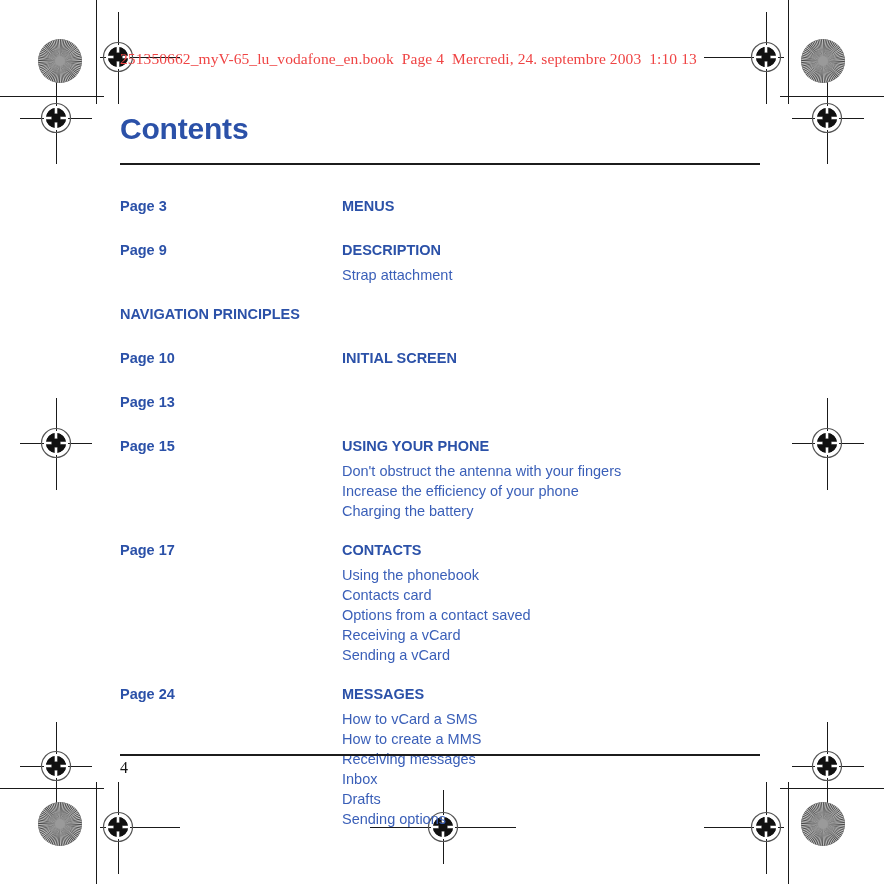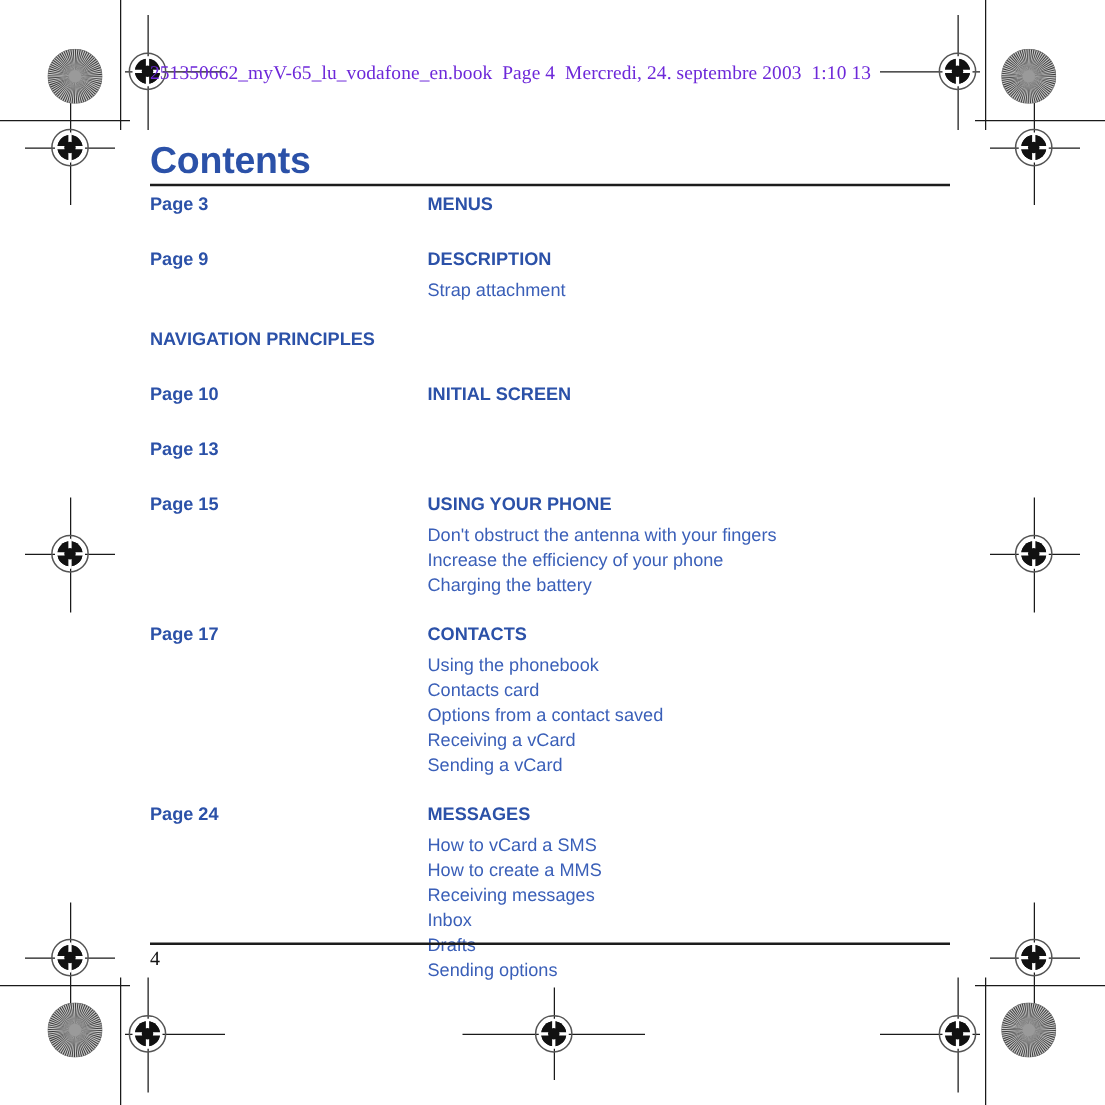--- a/index.html
+++ b/index.html
@@ -33,49 +33,49 @@
     border-radius: 50%;
     overflow: hidden;
   }
 
   
   .doc-header {
     position: absolute;
     left: 120px; top: 50px;
     font-family: "Liberation Serif", serif;
     font-size: 15.5px;
-    color: #6d28d9;
+    color: #ef4444;
     white-space: pre;
     letter-spacing: 0.1px;
   }
 
   
   .page-body {
     position: absolute;
     left: 120px; top: 112px;
     width: 640px;
   }
   .page-title {
     font-size: 30px;
     font-weight: bold;
     color: #2b51a8;
     letter-spacing: -0.2px;
     line-height: 34px;
     margin: 0;
-    padding: 0 0 0 0;
+    padding: 0 0 16px 0;
   }
   .title-rule {
     height: 2px;
     background: #1c1c1c;
     width: 640px;
     margin-top: 1px;
   }
 
   
-  .toc { }
+  .toc { margin-top: 26px; }
   .toc-group {
     display: flex;
     flex-direction: row;
     align-items: flex-start;
     margin-bottom: 14px;
   }
   .toc-page {
     width: 222px;
     flex: 0 0 222px;
     font-size: 14.5px;

